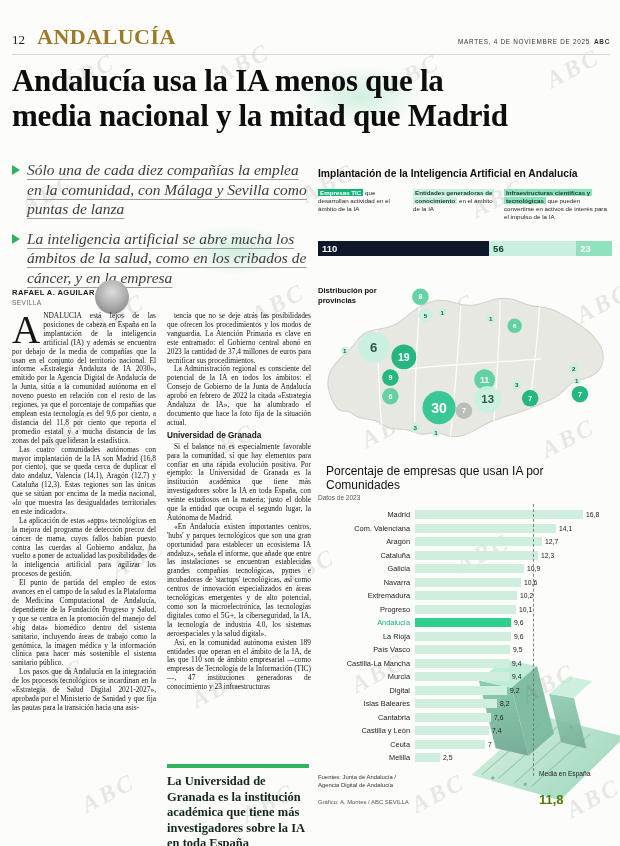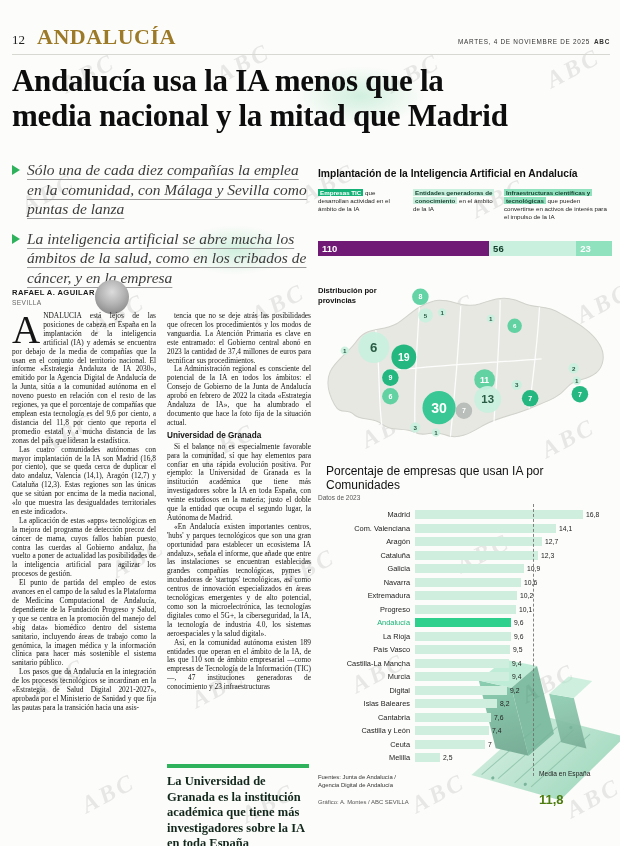--- a/index.html
+++ b/index.html
@@ -163,21 +163,21 @@
   <div class="pullquote">La Universidad de Granada es la institución académica que tiene más investigadores sobre la IA en toda España</div>
 
   <aside class="ig">
     <div class="ig-title">Implantación de la Inteligencia Artificial en Andalucía</div>
     <div class="ig-legend">
         <div class="lg-item"><span class="lg-tag" style="background: rgb(20, 178, 119); color: rgb(255, 255, 255);">Empresas TIC</span><span class="lg-rest"> que desarrollan actividad en el ámbito de la IA</span></div>
         <div class="lg-item"><span class="lg-tag" style="background: rgb(201, 240, 222); color: rgb(18, 60, 43);">Entidades generadoras de conocimiento</span><span class="lg-rest"> en el ámbito de la IA</span></div>
         <div class="lg-item"><span class="lg-tag" style="background: rgb(143, 226, 189); color: rgb(18, 60, 43);">Infraestructuras científicas y tecnológicas</span><span class="lg-rest"> que pueden convertirse en activos de interés para el impulso de la IA</span></div>
       </div>
     <div class="ig-bar">
-        <div class="seg" style="width: 58.2011%; background: #701a75;">
+        <div class="seg" style="width: 58.2011%; background: #0f172a;">
           <span class="seg-v" style="color: rgb(255, 255, 255);">110</span>
         </div>
         <div class="seg" style="width: 29.6296%; background: rgb(201, 240, 222);">
           <span class="seg-v" style="color: rgb(18, 60, 43);">56</span>
         </div>
         <div class="seg" style="width: 12.1693%; background: rgb(143, 226, 189);">
           <span class="seg-v" style="color: rgb(255, 255, 255);">23</span>
         </div>
       </div>
 

